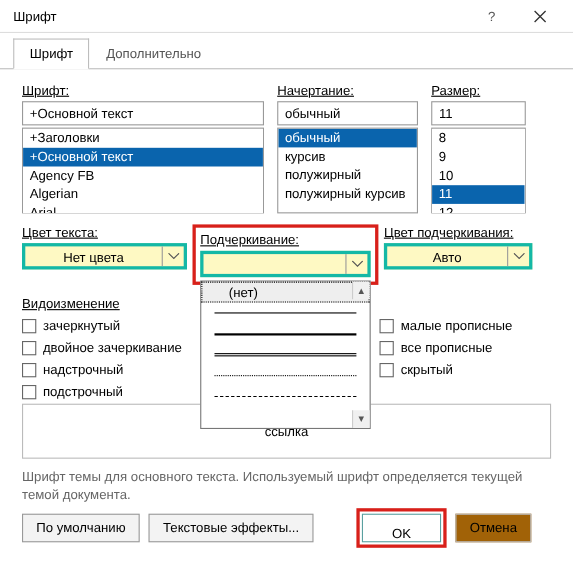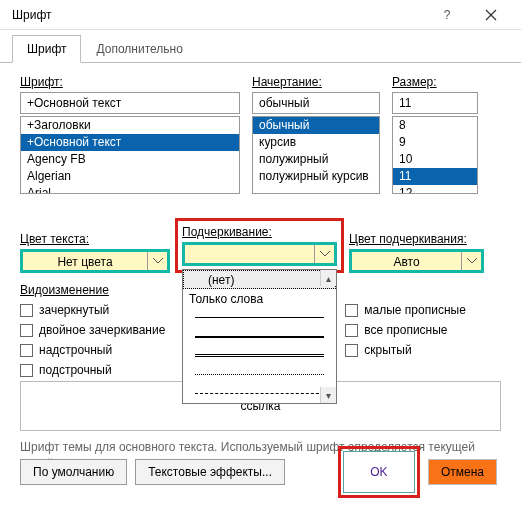--- a/index.html
+++ b/index.html
@@ -11,42 +11,42 @@
 .tab { padding: 6px 14px; border: 1px solid transparent; position: relative; top: 1px; color: #555; }
 .tab.active { border: 1px solid #bdbdbd; border-bottom: 1px solid #fff; background: #fff; color: #000; }
 .content { padding: 12px 20px 0 20px; }
 .row1 { display: flex; gap: 12px; }
 .col { display: flex; flex-direction: column; }
 .label { text-decoration: underline; margin-bottom: 3px; color: #000; }
 .textbox { height: 22px; border: 1px solid #999; padding: 2px 6px; display: flex; align-items: center; background: #fff; }
 .listbox { border: 1px solid #999; height: 78px; overflow-y: scroll; background: #fff; margin-top: 2px; }
 .listbox .item { padding: 1px 6px; line-height: 15px; }
 .listbox .item.sel { background: #0a64ad; color: #fff; }
-.row2 { display: flex; gap: 5px; margin-top: 24px; align-items: flex-end; }
+.row2 { display: flex; gap: 5px; margin-top: 10px; align-items: flex-start; }
 .combo { display: flex; border: 3px solid #14b8a6; height: 24px; background: #fef9c3; }
 .combo .val { flex: 1; padding: 3px 8px; text-align: center; }
 .combo .val.left { text-align: left; }
 .combo .arrow { width: 20px; border-left: 1px solid #999; display: flex; align-items: center; justify-content: center; }
 .redbox { border: 3px solid #d8201a; padding: 4px; }
 .dropdown-pop { position: absolute; border: 1px solid #777; background: #fff; width: 155px; z-index: 10; }
 .dropdown-pop .opt { height: 19px; border-bottom: none; display: flex; align-items: center; padding: 0 6px; }
 .dropdown-pop .opt.dashed-sel { border: 1px dotted #000; background: #eee; padding-left: 24px; }
 .dropdown-pop .line { margin: 0 6px; flex: 1; }
 .dropdown-pop .scroll-sq { position: absolute; right: 0; top: 0; width: 16px; height: 16px; border-left: 1px solid #ccc; background: #f0f0f0; display:flex;align-items:center;justify-content:center;color:#555;font-size:10px;}
 .section-label { text-decoration: underline; margin: 10px 0 6px 0; display: block; }
 .checks { display: flex; gap: 40px; }
 .checks-col { display: flex; flex-direction: column; gap: 6px; }
 .check { display: flex; align-items: center; gap: 6px; }
 .check .box { width: 13px; height: 13px; border: 1px solid #666; background: #fff; }
 .sample-box { border: 1px solid #bbb; height: 50px; margin-top: 4px; display: flex; align-items: center; justify-content: center; }
 .hint { color: #666; margin-top: 8px; line-height: 1.4; }
-.footer { position: absolute; bottom: 12px; left: 20px; right: 24px; display: flex; align-items: center; gap: 8px; }
+.footer { position: absolute; bottom: 12px; left: 20px; right: 38px; display: flex; align-items: center; gap: 8px; }
 .footer .spacer { flex: 1; }
 .btn-std { height: 26px; padding: 0 12px; border: 1px solid #999; background: #f3f3f3; display: flex; align-items: center; }
-.btn-ok { height: 42px; width: 72px; border: 1px solid #5aa0a0; background: #fff; color: #4c1d95; display: flex; align-items: center; justify-content: center; }
+.btn-ok { height: 26px; width: 72px; border: 1px solid #5aa0a0; background: #fff; color: #000000; display: flex; align-items: flex-end; justify-content: center; }
 .under-red { border: 3px solid #d8201a; padding: 2px; }
 svg { display: block; }
 </style>
 </head>
 <body>
 
 <div class="titlebar">
   <span class="title">Шрифт</span>
   <div class="btn">
     <span>?</span>
@@ -130,23 +130,20 @@
               </svg>
             </span>
         </div>
       </div>
       <div class="dropdown-pop" style="left:4px; top:48px; height:135px;">
         <div class="scroll-sq">▴</div>
         <div class="opt dashed-sel">
             <span>(нет)</span>
           </div>
         <div class="opt">
-            <span>Только слова</span>
-          </div>
-        <div class="opt">
             <div class="line" style="border-top:1px solid #000"></div>
           </div>
         <div class="opt">
             <div class="line" style="border-top:2px solid #000"></div>
           </div>
         <div class="opt">
             <div class="line" style="border-top:1px solid #000;border-bottom:1px solid #000;height:3px"></div>
           </div>
         <div class="opt">
             <div class="line" style="border-top:1px dotted #000"></div>
@@ -221,16 +218,16 @@
     </div>
   <div class="btn-std">
       <span>Текстовые эффекты...</span>
     </div>
   <div class="spacer"></div>
   <div class="under-red">
     <div class="btn-ok">
         <span>OK</span>
       </div>
   </div>
-  <div class="btn-std" style="background:#f97316;border-color:#bbb">
+  <div class="btn-std" style="background:#a16207;border-color:#bbb">
       <span>Отмена</span>
     </div>
 </div>
 
 </body></html>

